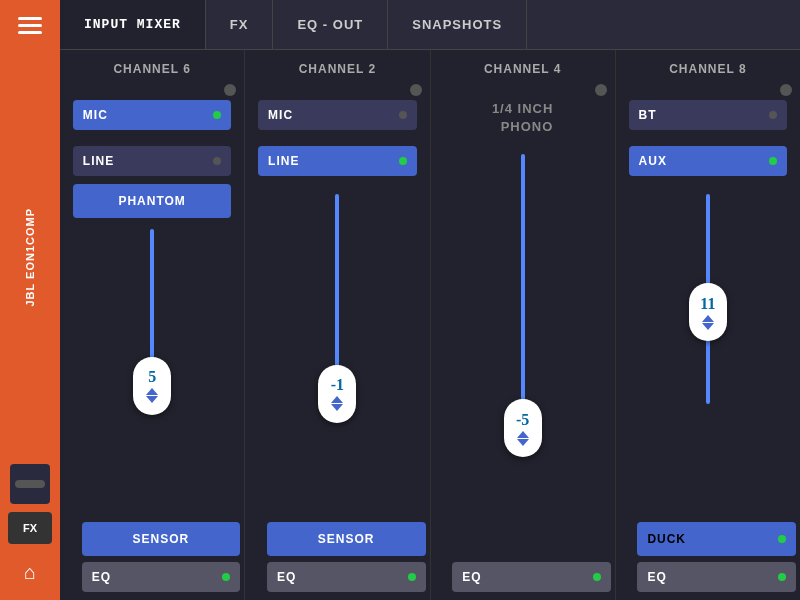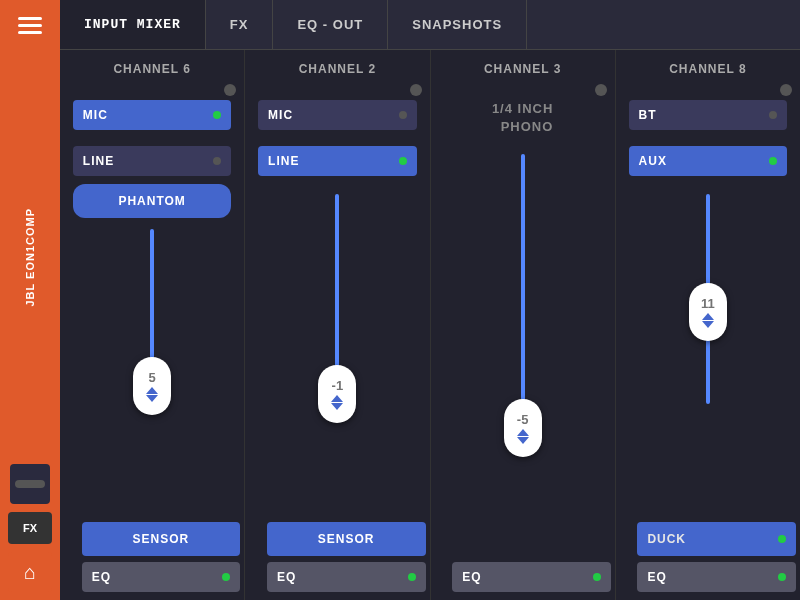--- a/index.html
+++ b/index.html
@@ -200,21 +200,21 @@
     }
     .input-btn .led.off {
       background: #555;
     }
 
     
     .phantom-btn {
       width: 90%;
       background: #4466cc;
       border: none;
-      border-radius: 12px;
+      border-radius: 4px;
       color: white;
       font-size: 12px;
       font-weight: bold;
       padding: 10px;
       text-align: center;
       cursor: pointer;
       letter-spacing: 1px;
       margin-bottom: 1px;
     }
 
@@ -254,23 +254,24 @@
       display: flex;
       flex-direction: column;
       align-items: center;
       justify-content: center;
       position: absolute;
       z-index: 2;
       box-shadow: 0 2px 6px rgba(0,0,0,0.5);
       gap: 2px;
     }
     .fader-value {
-      font-size: 13px;
-      font-weight: bold;
-      color: #737373;
+      font-size: 16px;
+      font-weight: bold;
+      color: #0369a1;
+      font-family: Liberation Serif, serif;
     }
     .fader-arrows {
       display: flex;
       flex-direction: column;
       align-items: center;
       gap: 1px;
     }
     .fader-arrow-up, .fader-arrow-down {
       width: 0;
       height: 0;
@@ -339,21 +340,21 @@
       height: 8px;
       border-radius: 50%;
       background: #22cc44;
     }
 
     .duck-btn {
       width: 90%;
       background: #4466cc;
       border: none;
       border-radius: 4px;
-      color: #e5e5e5;
+      color: #000000;
       font-size: 12px;
       font-weight: bold;
       padding: 10px;
       display: flex;
       align-items: center;
       justify-content: space-between;
       cursor: pointer;
       letter-spacing: 1px;
     }
     .duck-btn .led {
@@ -463,21 +464,21 @@
       <div class="bottom-section">
         <button class="sensor-btn">SENSOR</button>
         <button class="eq-btn">
           <span>EQ</span>
           <span class="led"></span>
         </button>
       </div>
     </div>
 
     <div class="channel">
-      <div class="channel-header">CHANNEL 3</div>
+      <div class="channel-header">CHANNEL 4</div>
       <div class="knob-dot"></div>
       <div class="channel-body">
         <div class="channel-text-label">1/4 INCH<br>PHONO</div>
         <div class="fader-area" style="height:270px;">
           <div class="fader-track" style="height:250px; top:10px;"></div>
           <div class="fader-knob" style="top:calc(68% - 29px);">
             <span class="fader-value">-5</span>
             <div class="fader-arrows">
               <div class="fader-arrow-up"></div>
               <div class="fader-arrow-down"></div>

